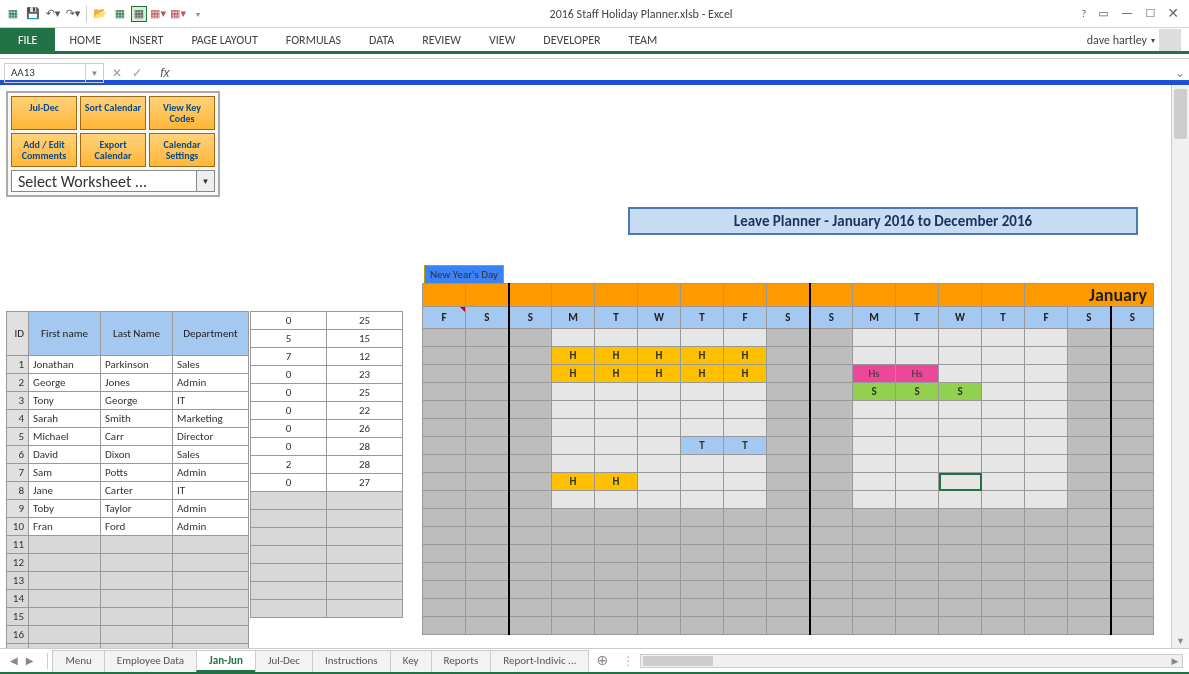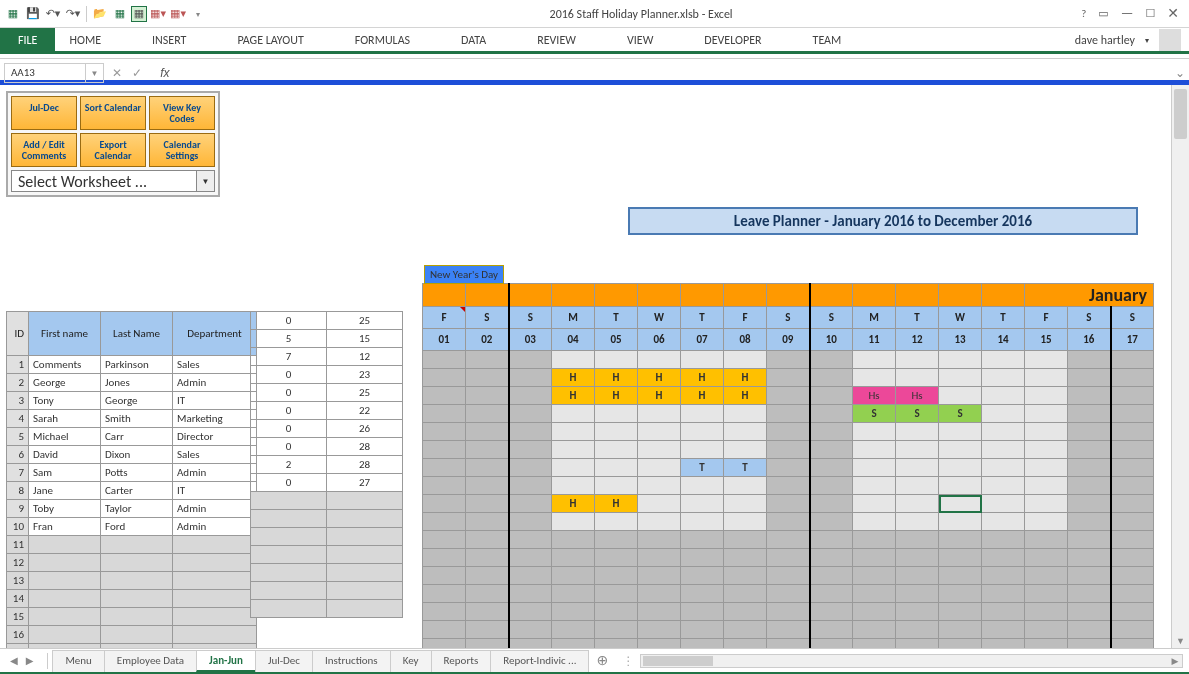--- a/index.html
+++ b/index.html
@@ -11,21 +11,21 @@
 .qat .icon{width:18px;height:18px;display:flex;align-items:center;justify-content:center;font-size:11px;color:#555}
 .qat .sep{width:1px;height:16px;background:#ccc;margin:0 2px}
 .title-center{flex:1;text-align:center;font-size:12px;color:#444}
 .win-controls{display:flex;align-items:center;gap:12px;padding:0 10px}
 .win-controls .icon{font-size:11px;color:#666}
 
 
 .ribbon-tabs{height:26px;background:#fff;display:flex;align-items:stretch;border-bottom:3px solid #217346}
 .file-tab{background:#217346;color:#fff;padding:0 18px;display:flex;align-items:center;font-size:12px}
 .rtab{padding:0 14px;display:flex;align-items:center;font-size:12px;color:#444}
-.ribbon-right{margin-left:auto;display:flex;align-items:center;padding:0 8px;color:#444;font-size:12px;gap:10px}
+.ribbon-right{margin-left:auto;display:flex;align-items:center;padding:0 8px;color:#444;font-size:12px;gap:4px}
 .avatar{width:22px;height:22px;background:#ddd;display:inline-block}
 
 
 .formula-bar{height:26px;display:flex;align-items:center;border-bottom:5px solid #1d4ed8;background:#fff;padding-top:6px}
 .name-box{width:82px;border:1px solid #ccc;height:20px;display:flex;align-items:center;padding:0 6px;font-size:11px;margin-left:4px}
 .name-box-arrow{width:18px;height:20px;border:1px solid #ccc;border-left:none;display:flex;align-items:center;justify-content:center;font-size:8px;color:#888}
 .fx-btns{display:flex;align-items:center;margin-left:8px;gap:10px;color:#999}
 .fx-label{font-style:italic;font-family:Liberation Sans, sans-serif;color:#555;margin-left:8px}
 .formula-input{flex:1;height:20px;border:none;margin-left:4px}
 .fbar-expand{width:18px;color:#888;text-align:center}
@@ -48,21 +48,21 @@
 .ws-select-arrow{width:18px;border-left:1px solid #888;display:flex;align-items:center;justify-content:center;font-size:8px;background:#eee}
 
 
 .staff-table{position:absolute;top:226px;left:6px}
 .staff-table table{border-collapse:collapse}
 .staff-table th,.staff-table td{border:1px solid #999;font-size:11px;padding:0 4px;height:18px;white-space:nowrap;overflow:hidden}
 .staff-table th{background:#a4c8ef;font-weight:normal;color:#222;height:44px;vertical-align:middle}
 .staff-table .id-col{width:22px;text-align:right;background:#e0e0e0}
 .staff-table .fn-col{width:72px}
 .staff-table .ln-col{width:72px}
-.staff-table .dep-col{width:84px}
+.staff-table .dep-col{width:76px}
 .staff-table .empty-row td{background:#d8d8d8}
 
 
 .leave-table{position:absolute;top:226px;left:250px}
 .leave-table table{border-collapse:collapse}
 .leave-table th,.leave-table td{border:1px solid #999;font-size:11px;height:18px;text-align:center}
 .leave-table th{background:#a4c8ef;font-weight:normal;height:44px;width:76px;padding:0 4px}
 .leave-table td{width:76px}
 .leave-table .empty-row td{background:#d8d8d8}
 
@@ -125,21 +125,21 @@
     <span class="icon">?</span>
     <span class="icon">▭</span>
     <span class="icon" style="font-size:14px">—</span>
     <span class="icon">☐</span>
     <span class="icon" style="font-size:14px">✕</span>
   </div>
 </div>
 
 <div class="ribbon-tabs">
   <div class="file-tab">FILE</div>
-  <div id="rtabs" style="display: flex; gap: 23px;">
+  <div id="rtabs" style="display: flex;">
       <div class="rtab">HOME</div>
       <div class="rtab">INSERT</div>
       <div class="rtab">PAGE LAYOUT</div>
       <div class="rtab">FORMULAS</div>
       <div class="rtab">DATA</div>
       <div class="rtab">REVIEW</div>
       <div class="rtab">VIEW</div>
       <div class="rtab">DEVELOPER</div>
       <div class="rtab">TEAM</div>
     </div>
@@ -188,21 +188,21 @@
       <table id="staff-tbl">
           <tbody>
             <tr>
               <th class="id-col">ID</th>
               <th class="fn-col">First name</th>
               <th class="ln-col">Last Name</th>
               <th class="dep-col">Department</th>
             </tr>
             <tr>
               <td class="id-col">1</td>
-              <td class="fn-col">Comments</td>
+              <td class="fn-col">Jonathan</td>
               <td class="ln-col">Parkinson</td>
               <td class="dep-col">Sales</td>
             </tr>
             <tr>
               <td class="id-col">2</td>
               <td class="fn-col">George</td>
               <td class="ln-col">Jones</td>
               <td class="dep-col">Admin</td>
             </tr>
             <tr>
@@ -408,39 +408,20 @@
               <td class="">F</td>
               <td class=" week-edge">S</td>
               <td class="">S</td>
               <td class="">M</td>
               <td class="">T</td>
               <td class="">W</td>
               <td class="">T</td>
               <td class="">F</td>
               <td class=" week-edge">S</td>
               <td class="">S</td>
-            </tr>
-            <tr class="date-row">
-              <td class="">01</td>
-              <td class=" week-edge">02</td>
-              <td class="">03</td>
-              <td class="">04</td>
-              <td class="">05</td>
-              <td class="">06</td>
-              <td class="">07</td>
-              <td class="">08</td>
-              <td class=" week-edge">09</td>
-              <td class="">10</td>
-              <td class="">11</td>
-              <td class="">12</td>
-              <td class="">13</td>
-              <td class="">14</td>
-              <td class="">15</td>
-              <td class=" week-edge">16</td>
-              <td class="">17</td>
             </tr>
             <tr>
               <td class="gray"></td>
               <td class="gray week-edge"></td>
               <td class="gray"></td>
               <td class="rowcell"></td>
               <td class="rowcell"></td>
               <td class="rowcell"></td>
               <td class="rowcell"></td>
               <td class="rowcell"></td>

